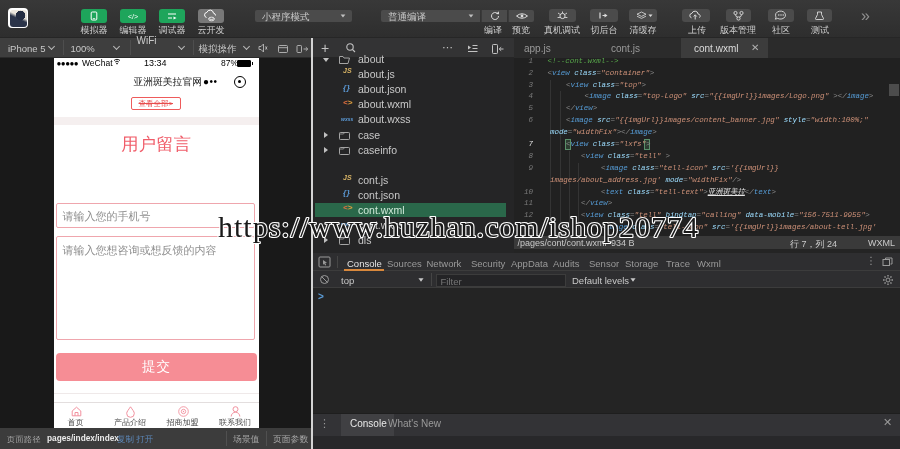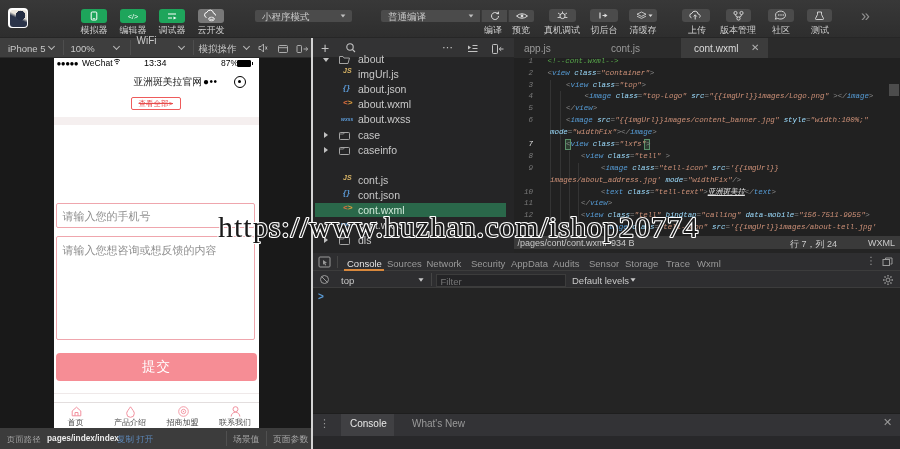--- a/index.html
+++ b/index.html
@@ -209,20 +209,21 @@
 <div class="ab" style="left:221px;top:58px;font-size:8.5px;color:#000;">87%</div>
 <div class="ab" style="left:237px;top:59.5px;width:14px;height:7px;border:1px solid #000;border-radius:1px;background:#000;"></div>
 <div class="ab" style="left:251.5px;top:61.5px;width:1.5px;height:3px;background:#000;"></div>
 <div class="ab" style="left:110px;top:76px;width:92px;text-align:right;font-size:9.8px;color:#1a1a1a;">亚洲斑美拉官网</div>
 <div class="ab" style="left:203px;top:76px;font-size:10px;color:#000;letter-spacing:0.5px;">●••</div>
 <div class="ab" style="left:233.5px;top:75.5px;width:12.5px;height:12.5px;border:1.6px solid #000;border-radius:50%;"></div>
 <div class="ab" style="left:238.2px;top:80.2px;width:3.2px;height:3.2px;background:#000;border-radius:50%;"></div>
 <div class="ab" style="left:131px;top:96.5px;width:49.5px;height:13.5px;border:1px solid #ee5b5b;border-radius:2px;"></div>
 <div class="ab" style="left:131px;top:99px;width:49.5px;text-align:center;font-size:7.5px;color:#e84c4c;text-decoration:line-through;">查看全部&gt;</div>
 <div class="ab" style="left:54px;top:117px;width:204.5px;height:7.5px;background:#f5efef;"></div>
+<div class="ab" style="left:54px;top:132px;width:204.5px;text-align:center;font-size:17.3px;color:#f05c69;letter-spacing:0.2px;">用户留言</div>
 <div class="inp" style="top:203px;height:25px;line-height:25px;padding-left:5.5px;">请输入您的手机号</div>
 <div class="inp" style="top:236px;height:104px;padding:6px 0 0 5.5px;">请输入您想咨询或想反馈的内容</div>
 <div class="ab" style="left:56px;top:352.5px;width:201px;height:28px;background:#f68d95;border-radius:4px;text-align:center;line-height:28px;font-size:13.5px;color:#fff;letter-spacing:1px;">提交</div>
 <div class="ab" style="left:54px;top:392.5px;width:204.5px;height:1px;background:#efe9e9;"></div>
 <div class="ab" style="left:54px;top:401.5px;width:204.5px;height:26.5px;background:#fff;border-top:1px solid #e3dede;"></div>
 <div class="ab" style="left:69.5px;top:404.5px;">
       <svg width="13" height="13" viewBox="0 0 13 13">
         <path d="M2.2 6 L6.5 2.2 L10.8 6 V10.8 H2.2 Z" fill="none" stroke="#f2919e" stroke-width="1"></path>
         <path d="M5 10.8 V7.5 H8 V10.8" fill="none" stroke="#f2919e" stroke-width="1"></path>
       </svg>
@@ -295,21 +296,21 @@
 <div class="ab" style="left:314.5px;top:202.7px;width:191px;height:14.6px;background:#2a684a;"></div>
 <div class="trow" style="top:51.5px;">
       <div class="ab tri-d" style="left:9px;top:6px;"></div>
       <svg class="ab" style="left:24px;top:2.5px;" width="13" height="11" viewBox="0 0 13 11">
         <path d="M1.5 9.5 V2.5 h3.5 l1 1.5 h5.5 l-1.5 5.5 Z" fill="none" stroke="#a5a5a5" stroke-width="1"></path>
       </svg>
       <span class="nm">about</span>
     </div>
 <div class="trow file" style="top:66.4px;">
       <span class="ticon" style="color:#d8b465;font-size:7px;">JS</span>
-      <span class="nm">imgUrl.js</span>
+      <span class="nm">about.js</span>
     </div>
 <div class="trow file" style="top:81.6px;">
       <span class="ticon" style="color:#5c9bd8;font-size:8px;">{ }</span>
       <span class="nm">about.json</span>
     </div>
 <div class="trow file" style="top:96.5px;">
       <span class="ticon" style="font-size:8px;"><span style="color:#e0703f;">&lt;</span><span style="color:#e0a03f;">&gt;</span></span>
       <span class="nm">about.wxml</span>
     </div>
 <div class="trow file" style="top:111.8px;">
@@ -463,21 +464,21 @@
       </svg>
     </div>
 
 <div class="ab" style="left:313px;top:288px;width:587px;height:125px;background:#242424;"></div>
 <div class="ab" style="left:318px;top:291px;font-size:10px;font-weight:bold;color:#5b9bd5;">&gt;</div>
 
 <div class="ab" style="left:313px;top:413px;width:587px;height:22.5px;background:#333336;border-top:1px solid #1e1e1e;"></div>
 <div class="ab" style="left:319px;top:417px;font-size:11px;color:#9a9a9a;">⋮</div>
 <div class="ab" style="left:341px;top:413.5px;width:53px;height:22px;background:#404043;"></div>
 <div class="ab" style="left:350px;top:418px;font-size:10px;color:#e8e8e8;">Console</div>
-<div class="ab" style="left:412px;top:418px;font-size:10px;color:#9a9a9a;text-align:center;">What's New</div>
+<div class="ab" style="left:388px;top:418px;font-size:10px;color:#9a9a9a;text-align:center;">What's New</div>
 <div class="ab" style="left:883px;top:416px;font-size:11px;color:#9a9a9a;">✕</div>
 <div class="ab" style="left:313px;top:435.5px;width:587px;height:13.5px;background:#28282a;"></div>
 
 <div class="ab" style="left:310.5px;top:38px;width:2.5px;height:411px;background:#d4d4d4;"></div>
 
 <svg class="ab" style="left:210px;top:203px;" width="510" height="48" viewBox="0 0 510 48">
 <text x="8" y="34" font-family="Liberation Serif,serif" font-size="30" letter-spacing="1" fill="#1a1a1a" stroke="#ffffff" stroke-width="2.2" paint-order="stroke" stroke-linejoin="round">https://www.huzhan.com/ishop20774</text>
 </svg>
 
 </div>

